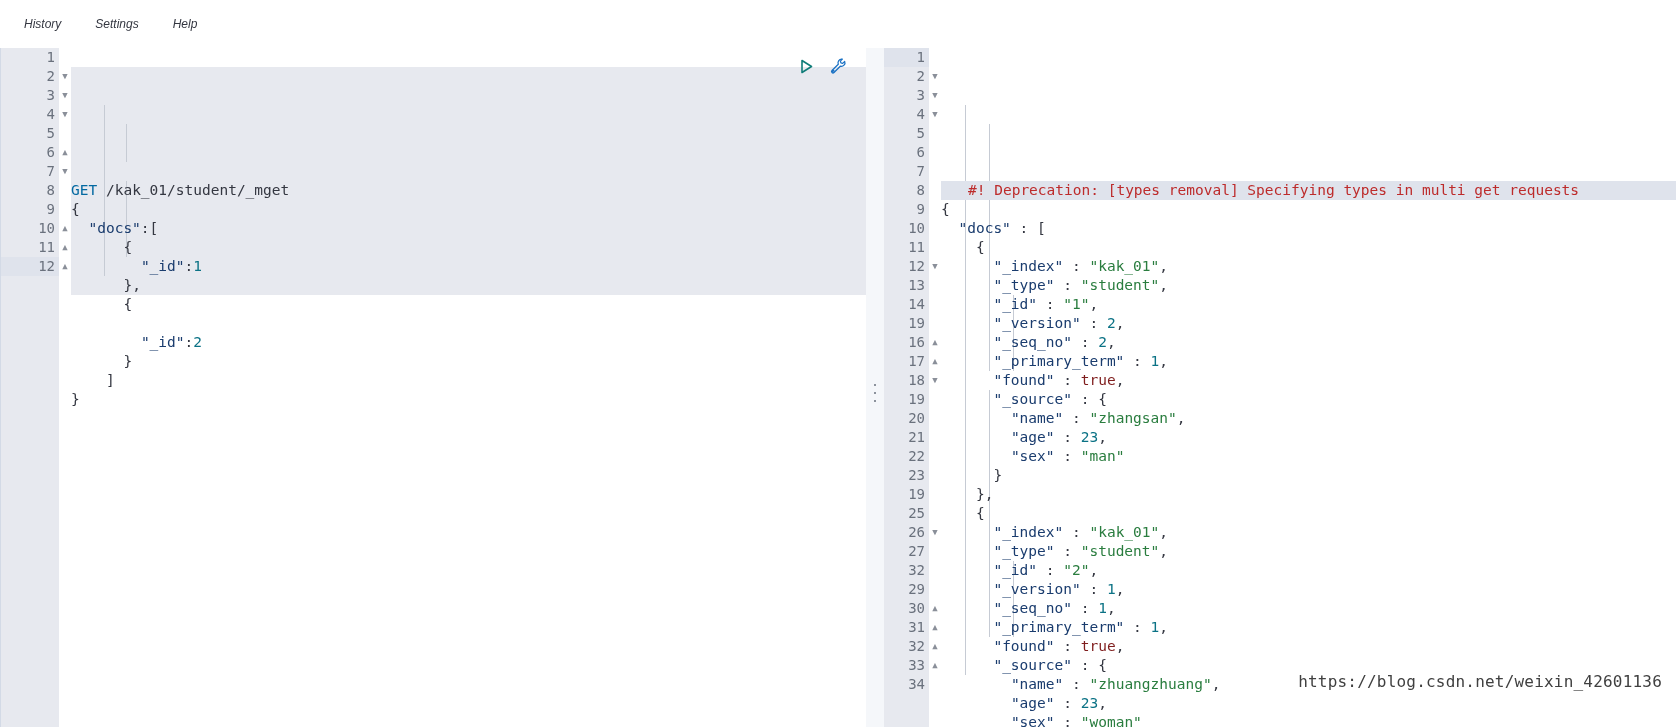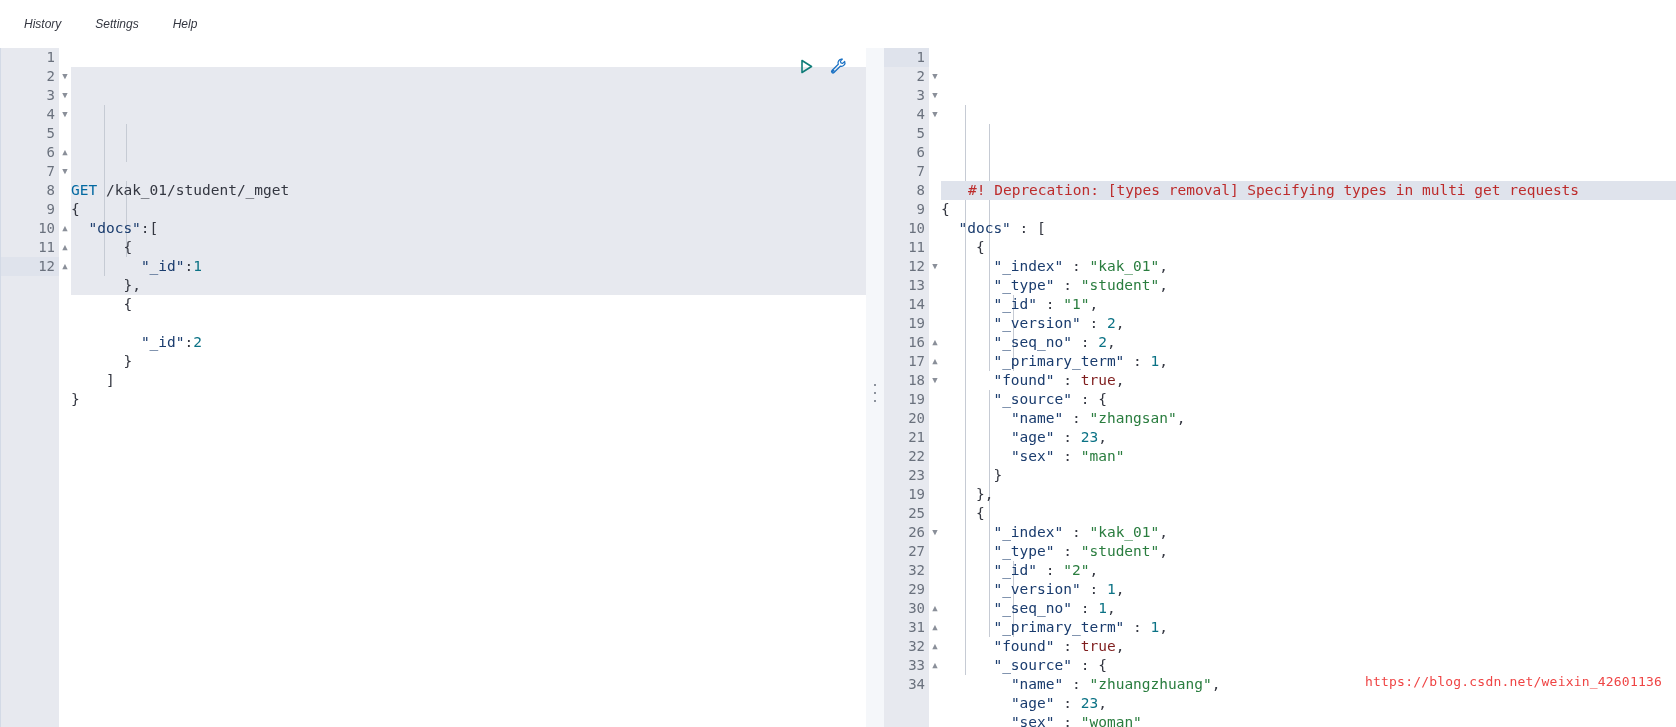--- a/index.html
+++ b/index.html
@@ -173,22 +173,22 @@
   }
 
   
   .hl-row { background: #dfe3ec; }
 
   
   .watermark {
     position: absolute;
     right: 14px; bottom: 36px;
     font-family: "DejaVu Sans Mono", "Liberation Mono", monospace;
-    font-size: 13px;
-    color: #ef4444;
+    font-size: 16px;
+    color: #404040;
     letter-spacing: .2px;
     user-select: none;
     white-space: nowrap;
   }
 </style>
 </head>
 <body>
 
 <div id="app">
 

